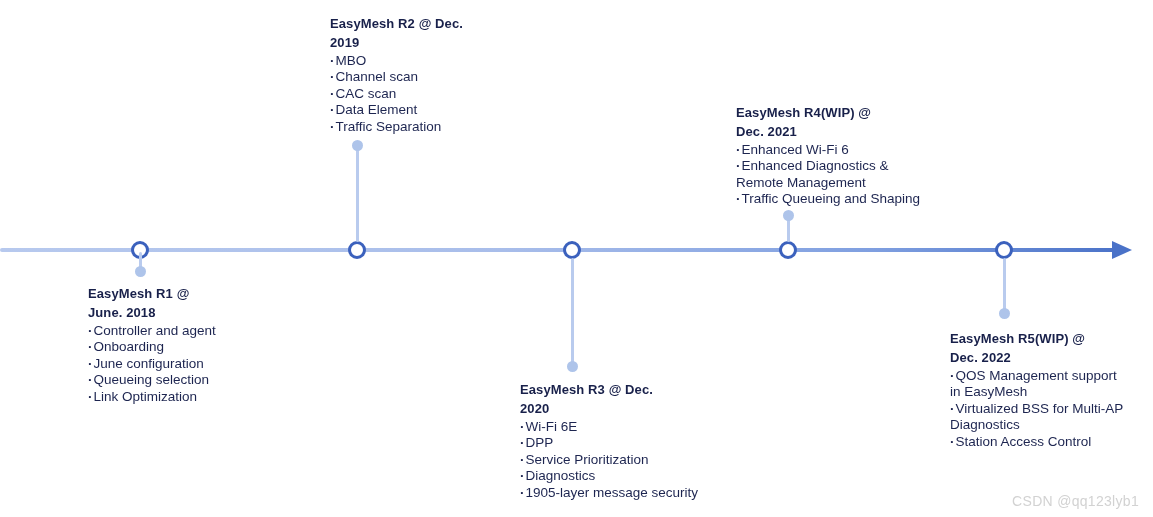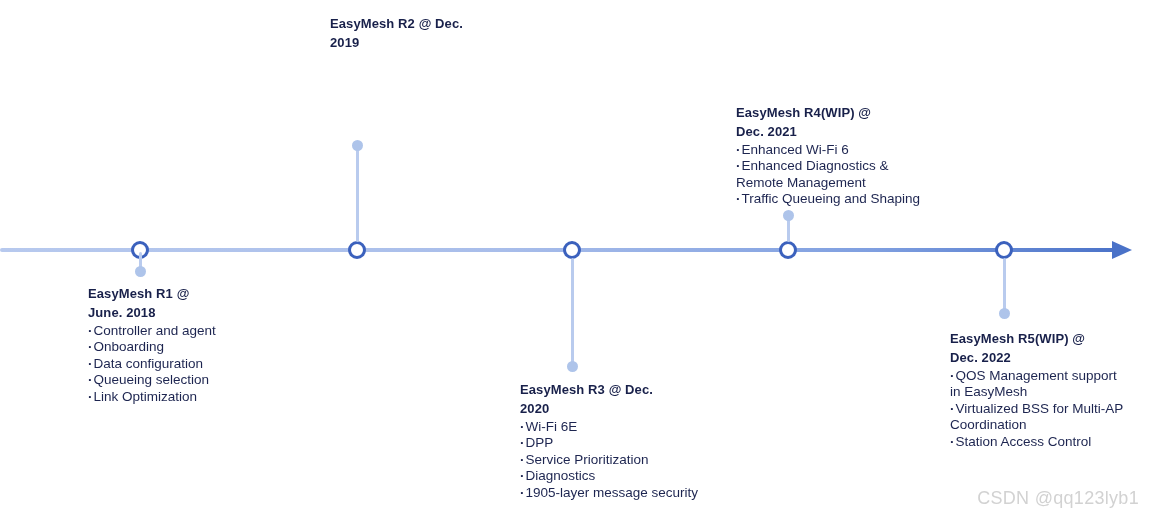--- a/index.html
+++ b/index.html
@@ -101,21 +101,21 @@
     content: "\00B7";
     font-weight: bold;
     margin-right: 1px;
   }
 
   
   .watermark {
     position: absolute;
     right: 14px;
     bottom: 8px;
-    font-size: 18px;
+    font-size: 14px;
     color: #d2d2d2;
     letter-spacing: 0.3px;
     user-select: none;
   }
 </style>
 </head>
 <body>
 
 <div id="canvas">
 
@@ -127,35 +127,42 @@
   </div>
   <div class="stem" style="left:138.5px; top:252px; height:18px;"></div>
   <div class="stem-dot" style="left:134.5px; top:266px;"></div>
 
   <div class="block" style="left:88px; top:284px; width:230px;">
     <div class="block-title">EasyMesh R1 @
 June. 2018</div>
     <ul class="bullets">
       <li>Controller and agent</li>
       <li>Onboarding</li>
-      <li>Data configuration</li>
+      <li>June configuration</li>
       <li>Queueing selection</li>
       <li>Link Optimization</li>
     </ul>
   </div>
 
   <div class="node" style="left:357px; top:250px;">
     <div class="ring"></div>
   </div>
   <div class="stem" style="left:355.5px; top:146px; height:96px;"></div>
   <div class="stem-dot" style="left:351.5px; top:140px;"></div>
 
   <div class="block" style="left:330px; top:14px; width:250px;">
     <div class="block-title">EasyMesh R2 @ Dec.
 2019</div>
+    <ul class="bullets">
+      <li>MBO</li>
+      <li>Channel scan</li>
+      <li>CAC scan</li>
+      <li>Data Element</li>
+      <li>Traffic Separation</li>
+    </ul>
   </div>
 
   <div class="node" style="left:572px; top:250px;">
     <div class="ring"></div>
   </div>
   <div class="stem" style="left:570.5px; top:258px; height:108px;"></div>
   <div class="stem-dot" style="left:566.5px; top:361px;"></div>
 
   <div class="block" style="left:514px; top:380px; width:260px;margin-left:6px;">
     <div class="block-title">EasyMesh R3 @ Dec.
@@ -192,20 +199,20 @@
   <div class="stem" style="left:1002.5px; top:258px; height:55px;"></div>
   <div class="stem-dot" style="left:998.5px; top:308px;"></div>
 
   <div class="block" style="left:950px; top:329px; width:200px;">
     <div class="block-title">EasyMesh R5(WIP) @
 Dec. 2022</div>
     <ul class="bullets">
       <li>QOS Management support
 in EasyMesh</li>
       <li>Virtualized BSS for Multi-AP
-Coordination</li>
+Diagnostics</li>
       <li>Station Access Control</li>
     </ul>
   </div>
 
   <div class="watermark">CSDN @qq123lyb1</div>
 
 </div>
 
 </body></html>

